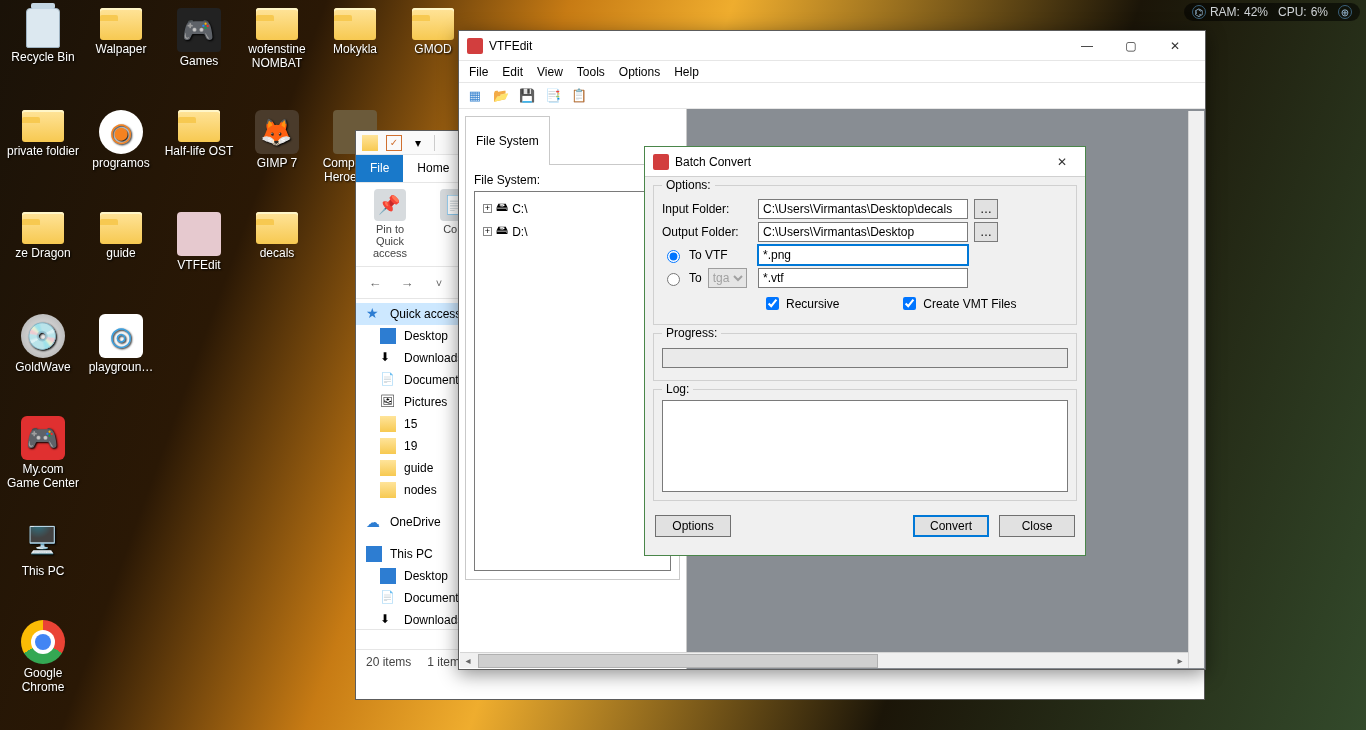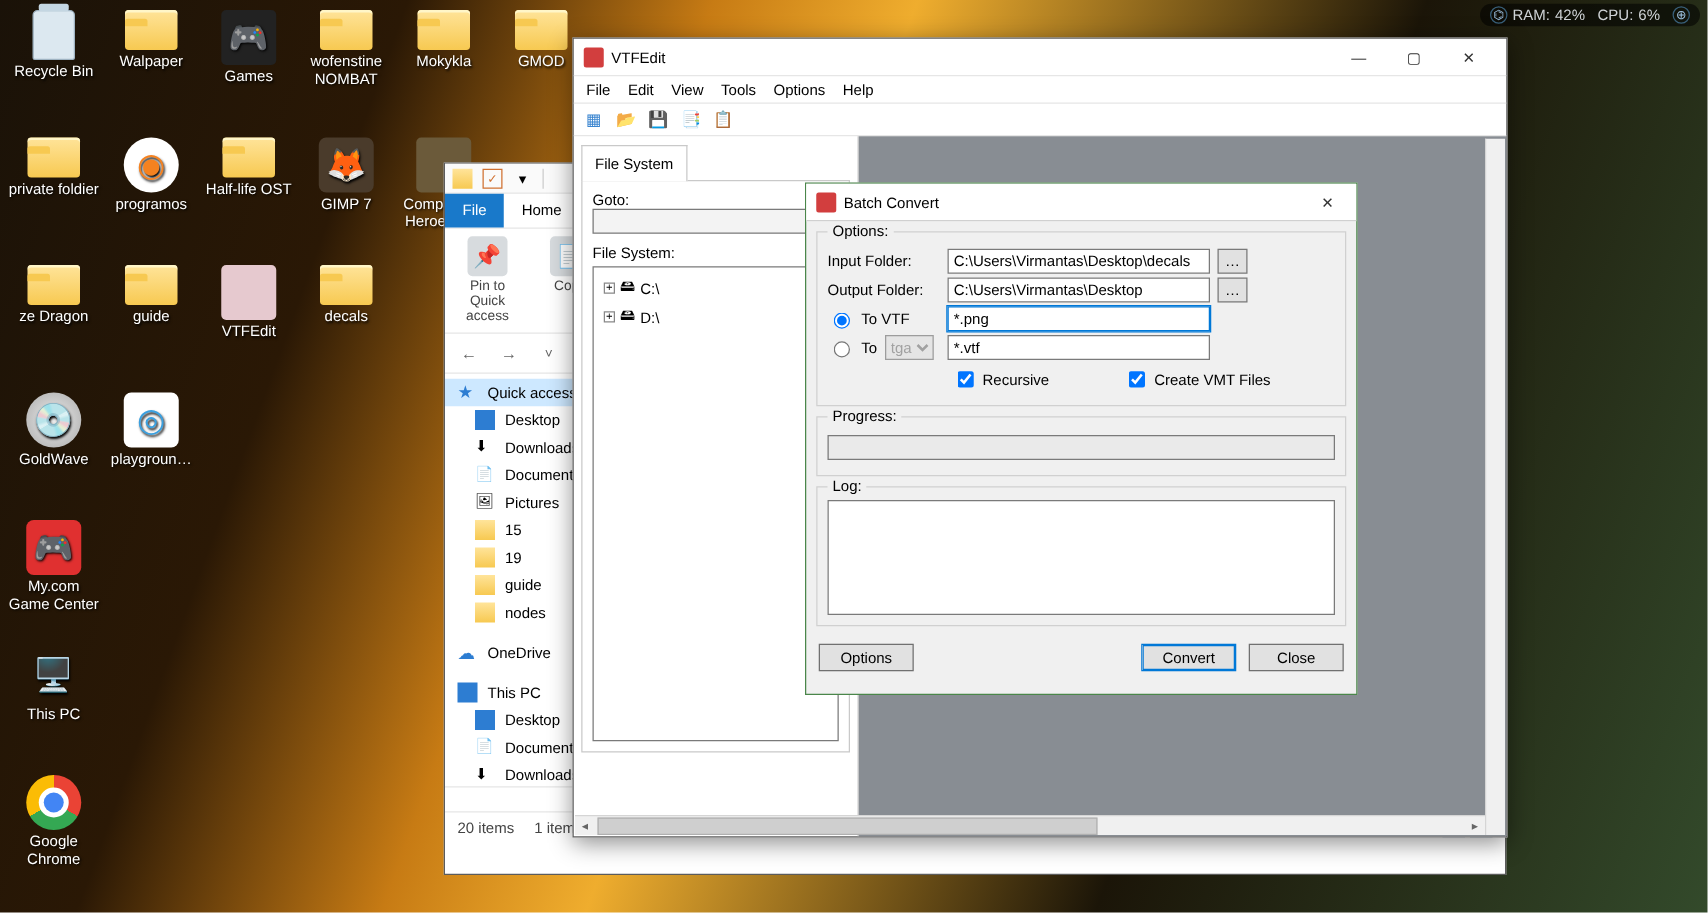--- a/index.html
+++ b/index.html
@@ -35,21 +35,21 @@
   .winbtn{ width:44px; height:28px; display:flex; align-items:center; justify-content:center;
            color:#333; font-size:12px;}
   
   .menubar{ height:22px; display:flex; gap:14px; padding:0 10px; font-size:12px; align-items:center;
             border-bottom:1px solid #e6e6e6;}
   .toolbar{ height:26px; display:flex; gap:6px; padding:0 6px; align-items:center; border-bottom:1px solid #e6e6e6;}
   .tbtn{ width:20px; height:20px; border-radius:2px; display:flex; align-items:center; justify-content:center;
          font-size:13px;}
   .vbody{ display:flex; position:relative; height:calc(100% - 78px);}
   .vsidebar{ width:228px; border-right:1px solid #c9c9c9; padding:6px; font-size:12px;}
-  .tab{ display:inline-block; border:1px solid #c9c9c9; border-bottom:0; padding:7px 10px; font-size:12px;
+  .tab{ display:inline-block; border:1px solid #c9c9c9; border-bottom:0; padding:17px 10px; font-size:12px;
         background:#fff; position:relative; top:1px;}
   .panel{ border:1px solid #c9c9c9; padding:8px; margin-top:0;}
   .goto input{ width:100%; height:20px; border:1px solid #7a7a7a; background:#f3f3f3; font-size:12px; padding:0 4px;}
   .tree{ border:1px solid #7a7a7a; height:380px; margin-top:4px; padding:4px; font-size:12px;}
   .tree .node{ display:flex; align-items:center; gap:4px; margin:2px 0 2px 4px;}
   .tree .exp{ width:9px; height:9px; border:1px solid #888; font-size:9px; line-height:7px; text-align:center;}
   .vcontent{ flex:1; background:#888d93;}
   
   .expl{ position:absolute; background:#fff; border:1px solid #5c5c5c;}
   .ribbon-tabs{ height:28px; display:flex; font-size:12px; border-bottom:1px solid #e6e6e6;}
@@ -341,24 +341,20 @@
     <div class="tbtn" style="color:#3a85d0">▦</div>
     <div class="tbtn" style="color:#d9a62e">📂</div>
     <div class="tbtn" style="color:#999">💾</div>
     <div class="tbtn" style="color:#999">📑</div>
     <div class="tbtn" style="color:#d9a62e">📋</div>
   </div>
   <div class="vbody">
     <div class="vsidebar">
       <span class="tab">File System</span>
       <div class="panel">
-        <div class="goto" style="margin-bottom:8px">
-          <div>Goto:</div>
-          <input type="text" style="">
-        </div>
         <div>File System:</div>
         <div class="tree">
           <div class="node">
               <span class="exp">+</span>
               <span>🖴</span>
               <span>C:\</span>
             </div>
           <div class="node">
               <span class="exp">+</span>
               <span>🖴</span>

